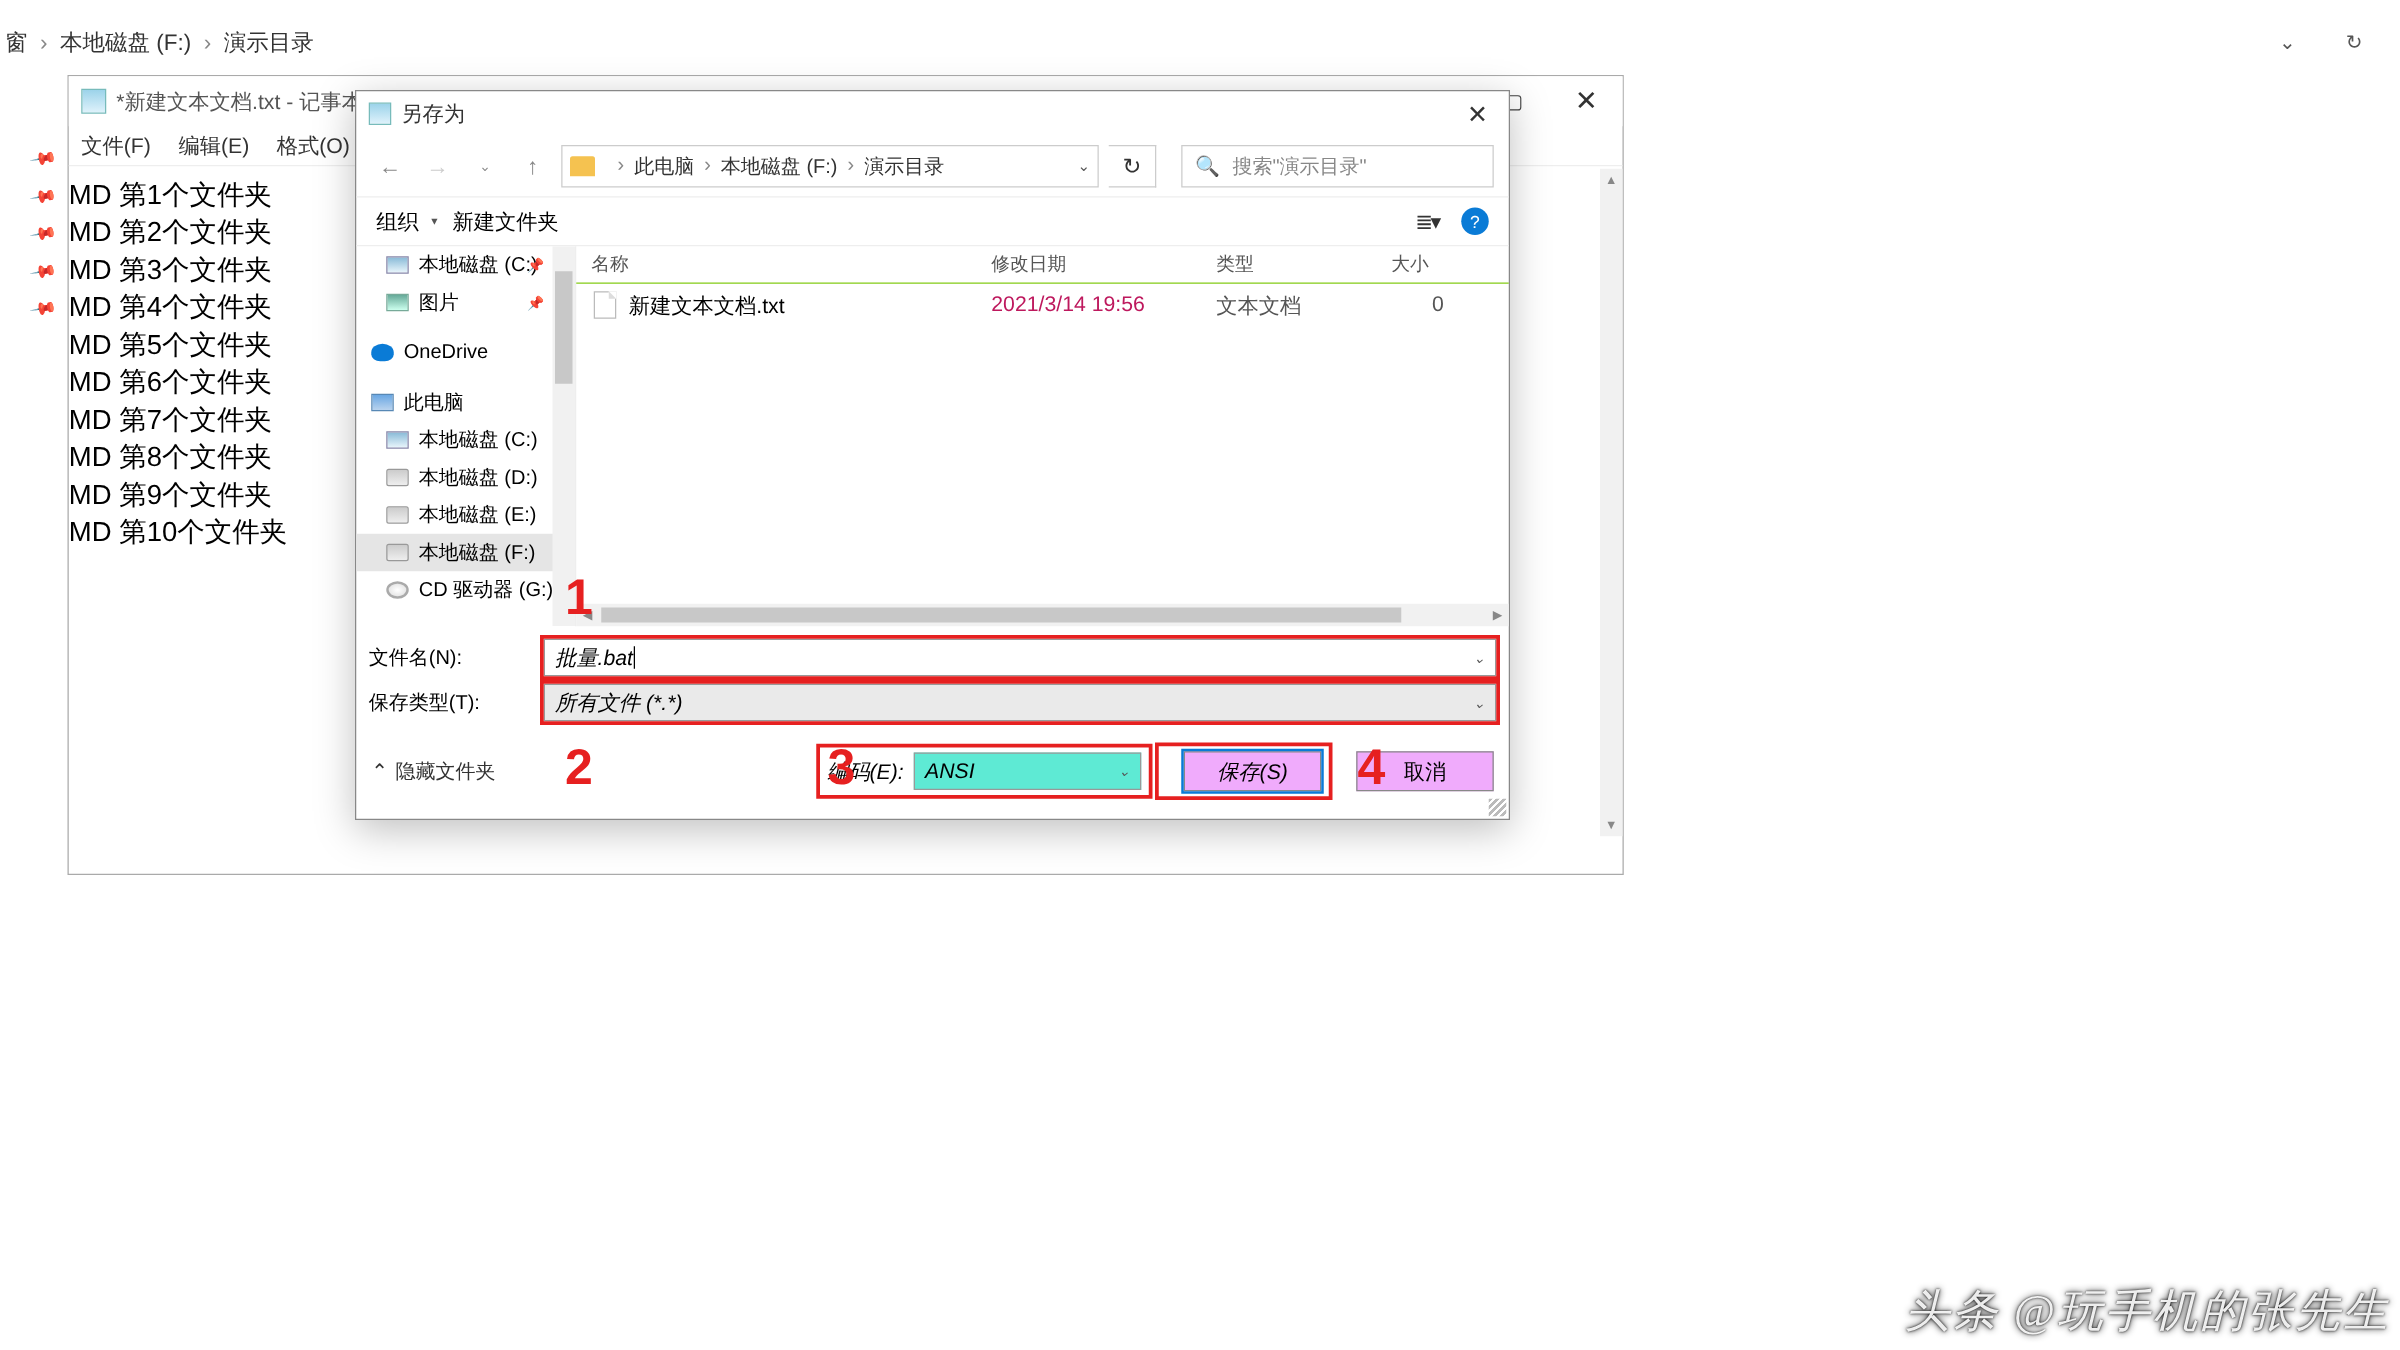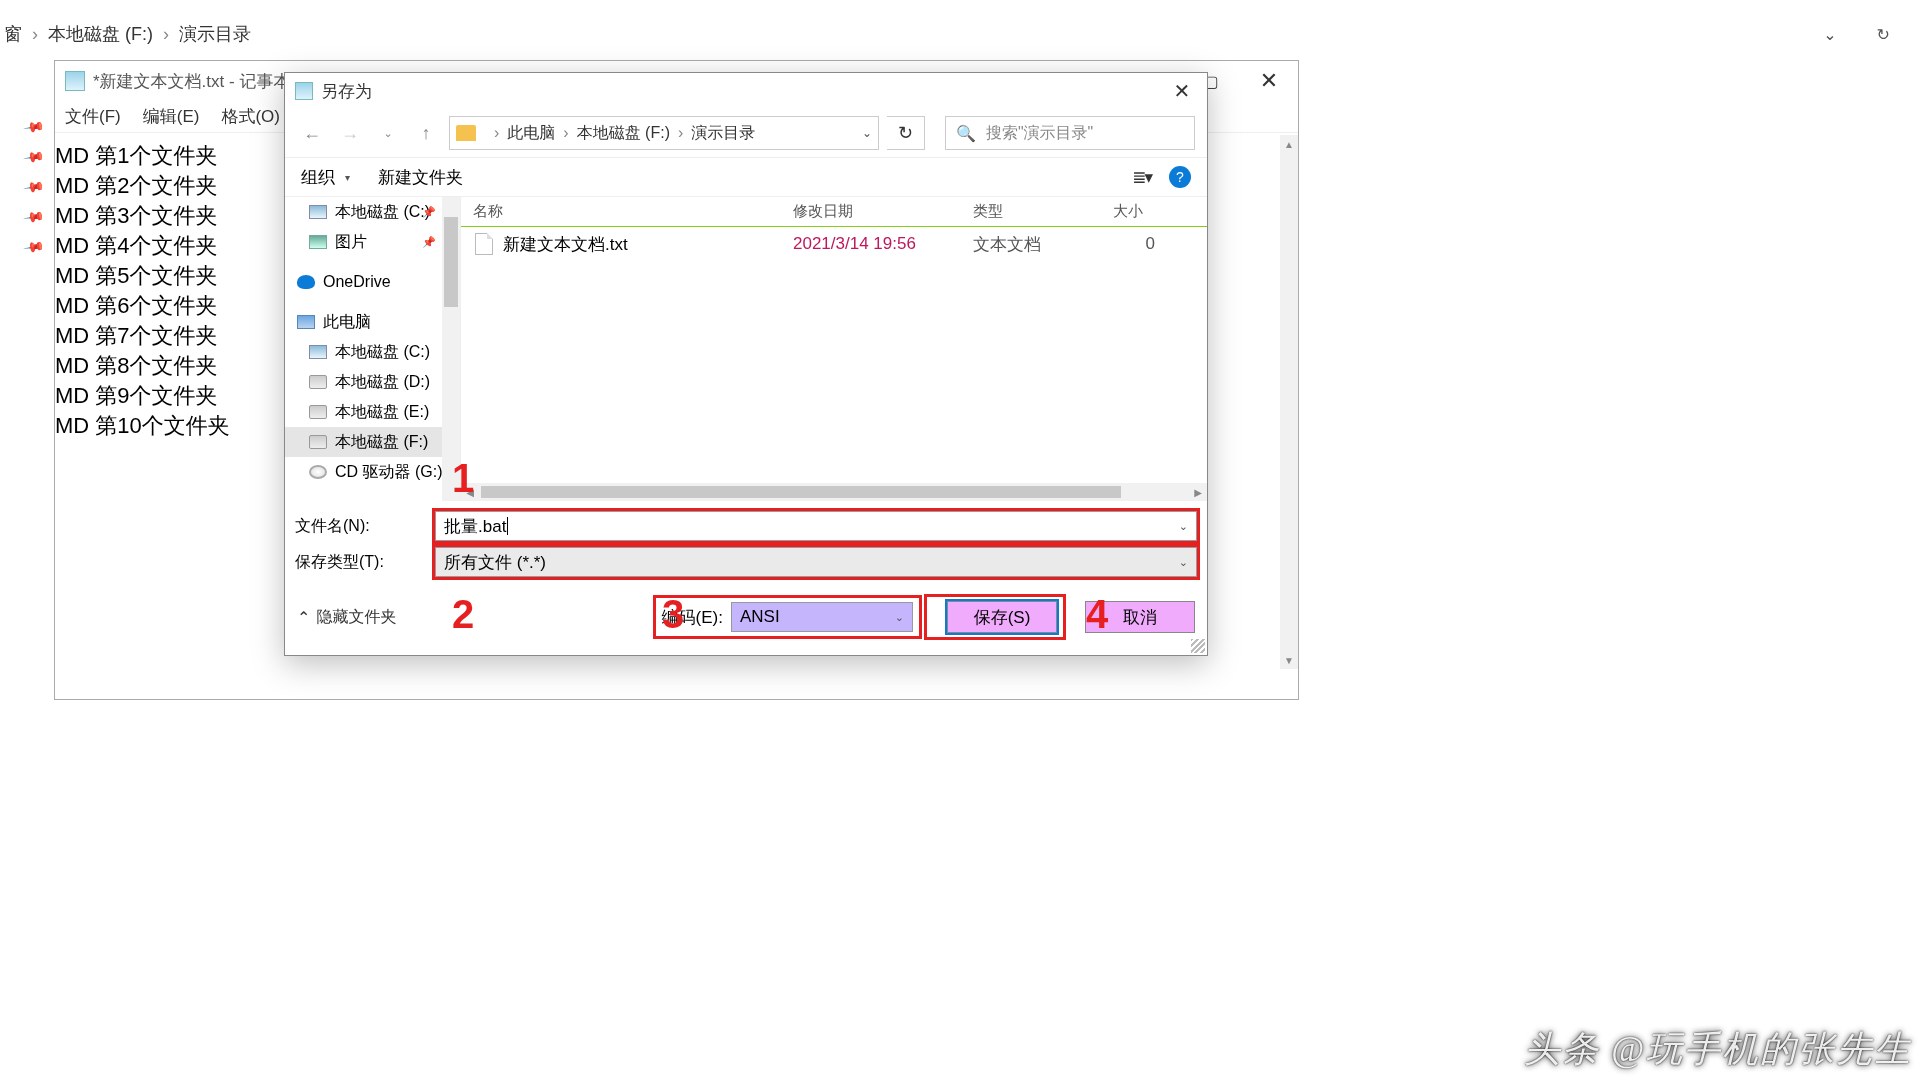--- a/index.html
+++ b/index.html
@@ -42,21 +42,21 @@
 .sa-nav .addr { flex: 1; height: 34px; border: 1px solid #ccc; display: flex; align-items: center; padding: 0 6px; font-size: 16px; color: #333; position: relative; }
 .sa-nav .addr .folder-ico { width: 20px; height: 16px; background: #f5c250; border-radius: 2px 2px 0 0; margin-right: 10px; }
 .sa-nav .addr .chev { margin: 0 8px; color: #888; }
 .sa-nav .addr .dropd { position: absolute; right: 6px; color: #555; font-size: 12px; }
 .sa-nav .refresh { width: 38px; height: 34px; border: 1px solid #ccc; border-left: none; display: flex; align-items: center; justify-content: center; color: #333; font-size: 18px; margin-right: 12px; }
 .sa-nav .search { width: 250px; height: 34px; border: 1px solid #ccc; display: flex; align-items: center; padding: 0 10px; color: #888; font-size: 16px; gap: 10px; }
 
 .sa-toolbar { height: 40px; border-top: 1px solid #eee; border-bottom: 1px solid #eee; display: flex; align-items: center; padding: 0 16px; font-size: 17px; }
 .sa-toolbar .org { display: flex; align-items: center; gap: 6px; }
 .sa-toolbar .org:after { content: '▾'; font-size: 10px; margin-left: 4px; color: #555; }
-.sa-toolbar .newf { margin-left: 28px; }
+.sa-toolbar .newf { margin-left: 12px; }
 .sa-toolbar .tail { margin-left: auto; display: flex; align-items: center; gap: 18px; color: #333; }
 .sa-toolbar .help { width: 22px; height: 22px; border-radius: 50%; background: #0a7bd6; color: #fff; display: flex; align-items: center; justify-content: center; font-size: 14px; }
 
 .sa-main { display: flex; height: 304px; }
 .sa-tree { width: 176px; border-right: 1px solid #eee; overflow: hidden; font-size: 16px; position: relative; }
 .sa-tree .tr-scroll { position: absolute; right: 0; top: 0; bottom: 0; width: 18px; background: #f1f1f1; }
 .sa-tree .tr-thumb { position: absolute; top: 20px; left: 2px; right: 2px; height: 90px; background: #c8c8c8; }
 .sa-tree .item { height: 30px; display: flex; align-items: center; padding-left: 24px; gap: 8px; white-space: nowrap; }
 .sa-tree .item.sel { background: #e5e5e5; }
 .sa-tree .ico { width: 18px; height: 14px; }
@@ -77,26 +77,26 @@
 .sa-list .hscroll { position: absolute; bottom: 0; left: 0; right: 0; height: 18px; background: #f1f1f1; display: flex; align-items: center; }
 .sa-list .hscroll .th { height: 12px; background: #c8c8c8; }
 .sa-list .hscroll .ar { width: 18px; text-align: center; color: #888; font-size: 10px; }
 
 .sa-bottom { padding: 10px 10px 0 10px; }
 .sa-field { display: flex; align-items: center; margin-bottom: 6px; }
 .sa-field .lbl { width: 140px; text-align: left; padding-right: 8px; font-size: 16px; }
 .sa-field .inp { flex: 1; height: 30px; border: 1px solid #999; background: #fff; display: flex; align-items: center; padding: 0 8px; font-size: 17px; position: relative; }
 .sa-field .inp .dd { position: absolute; right: 8px; color: #555; font-size: 11px; }
 .sa-field .inp.gray { background: #eaeaea; }
-.red-box { outline: 3px solid #e62020; }
+.red-box { outline: 3px solid #e62020; font-style: italic; }
 
 .sa-footer { display: flex; align-items: center; padding: 14px 12px 12px 12px; position: relative; }
 .sa-footer .hide { display: flex; align-items: center; gap: 6px; font-size: 16px; color: #333; }
 .sa-footer .enc { margin-left: auto; display: flex; align-items: center; gap: 8px; font-size: 17px; }
-.sa-footer .enc-sel { width: 182px; height: 30px; border: 1px solid #999; background: #c4b5fd; display: flex; align-items: center; padding: 0 8px; position: relative; }
+.sa-footer .enc-sel { width: 182px; height: 30px; border: 1px solid #999; background: #5eead4; display: flex; align-items: center; padding: 0 8px; position: relative; }
 .sa-footer .enc-sel .dd { position: absolute; right: 8; right: 8px; font-size: 11px; color: #555; }
 .sa-footer .btn { width: 110px; height: 32px; border: 1px solid #888; background: #f0abfc; display: flex; align-items: center; justify-content: center; font-size: 17px; margin-left: 14px; }
 .sa-footer .btn.save { outline: 2px solid #0a7bd6; }
 .sa-resize { position: absolute; right: 2px; bottom: 2px; width: 14px; height: 14px; background: repeating-linear-gradient(135deg,#bbb 0 2px, transparent 2px 4px); }
 
 .red-num { position: absolute; color: #e62020; font-size: 40px; font-weight: bold; z-index: 60; }
 
 .watermark { position: absolute; right: 8px; bottom: 6px; font-size: 36px; color: rgba(255,255,255,0.92); font-family: "KaiTi","STKaiti",serif; font-style: italic; text-shadow: 0 0 6px rgba(0,0,0,0.9), 0 0 2px #000; letter-spacing: 2px; }
 </style>
 </head>

